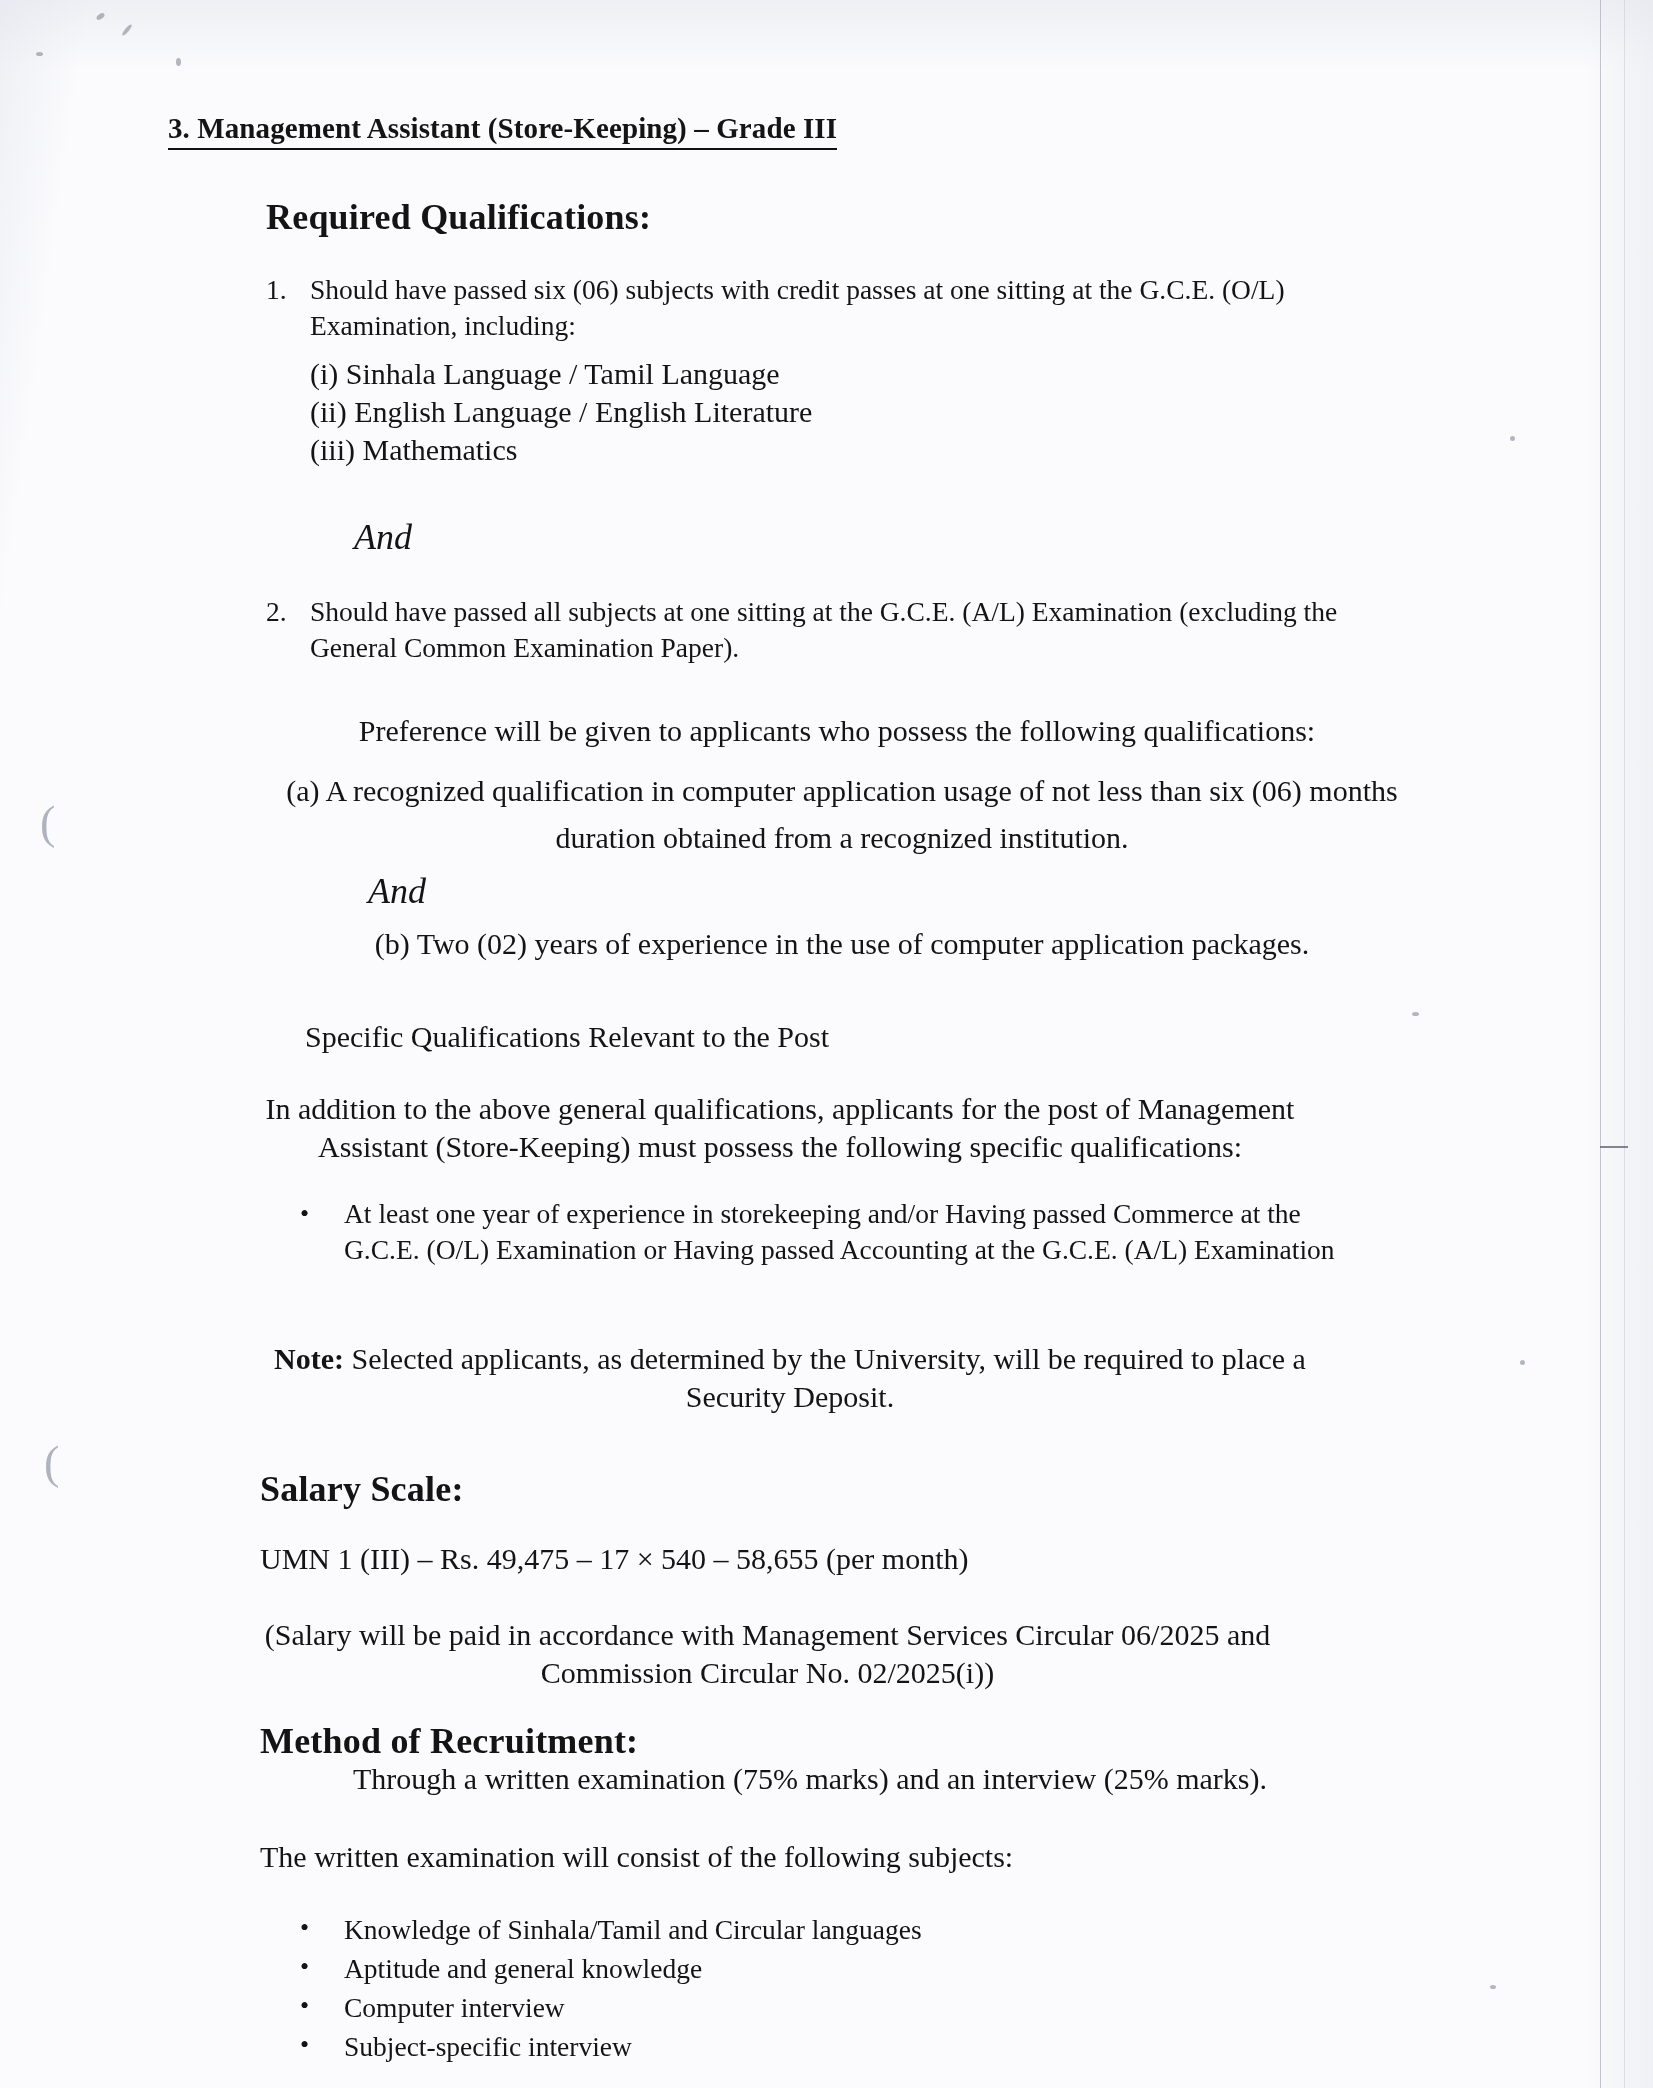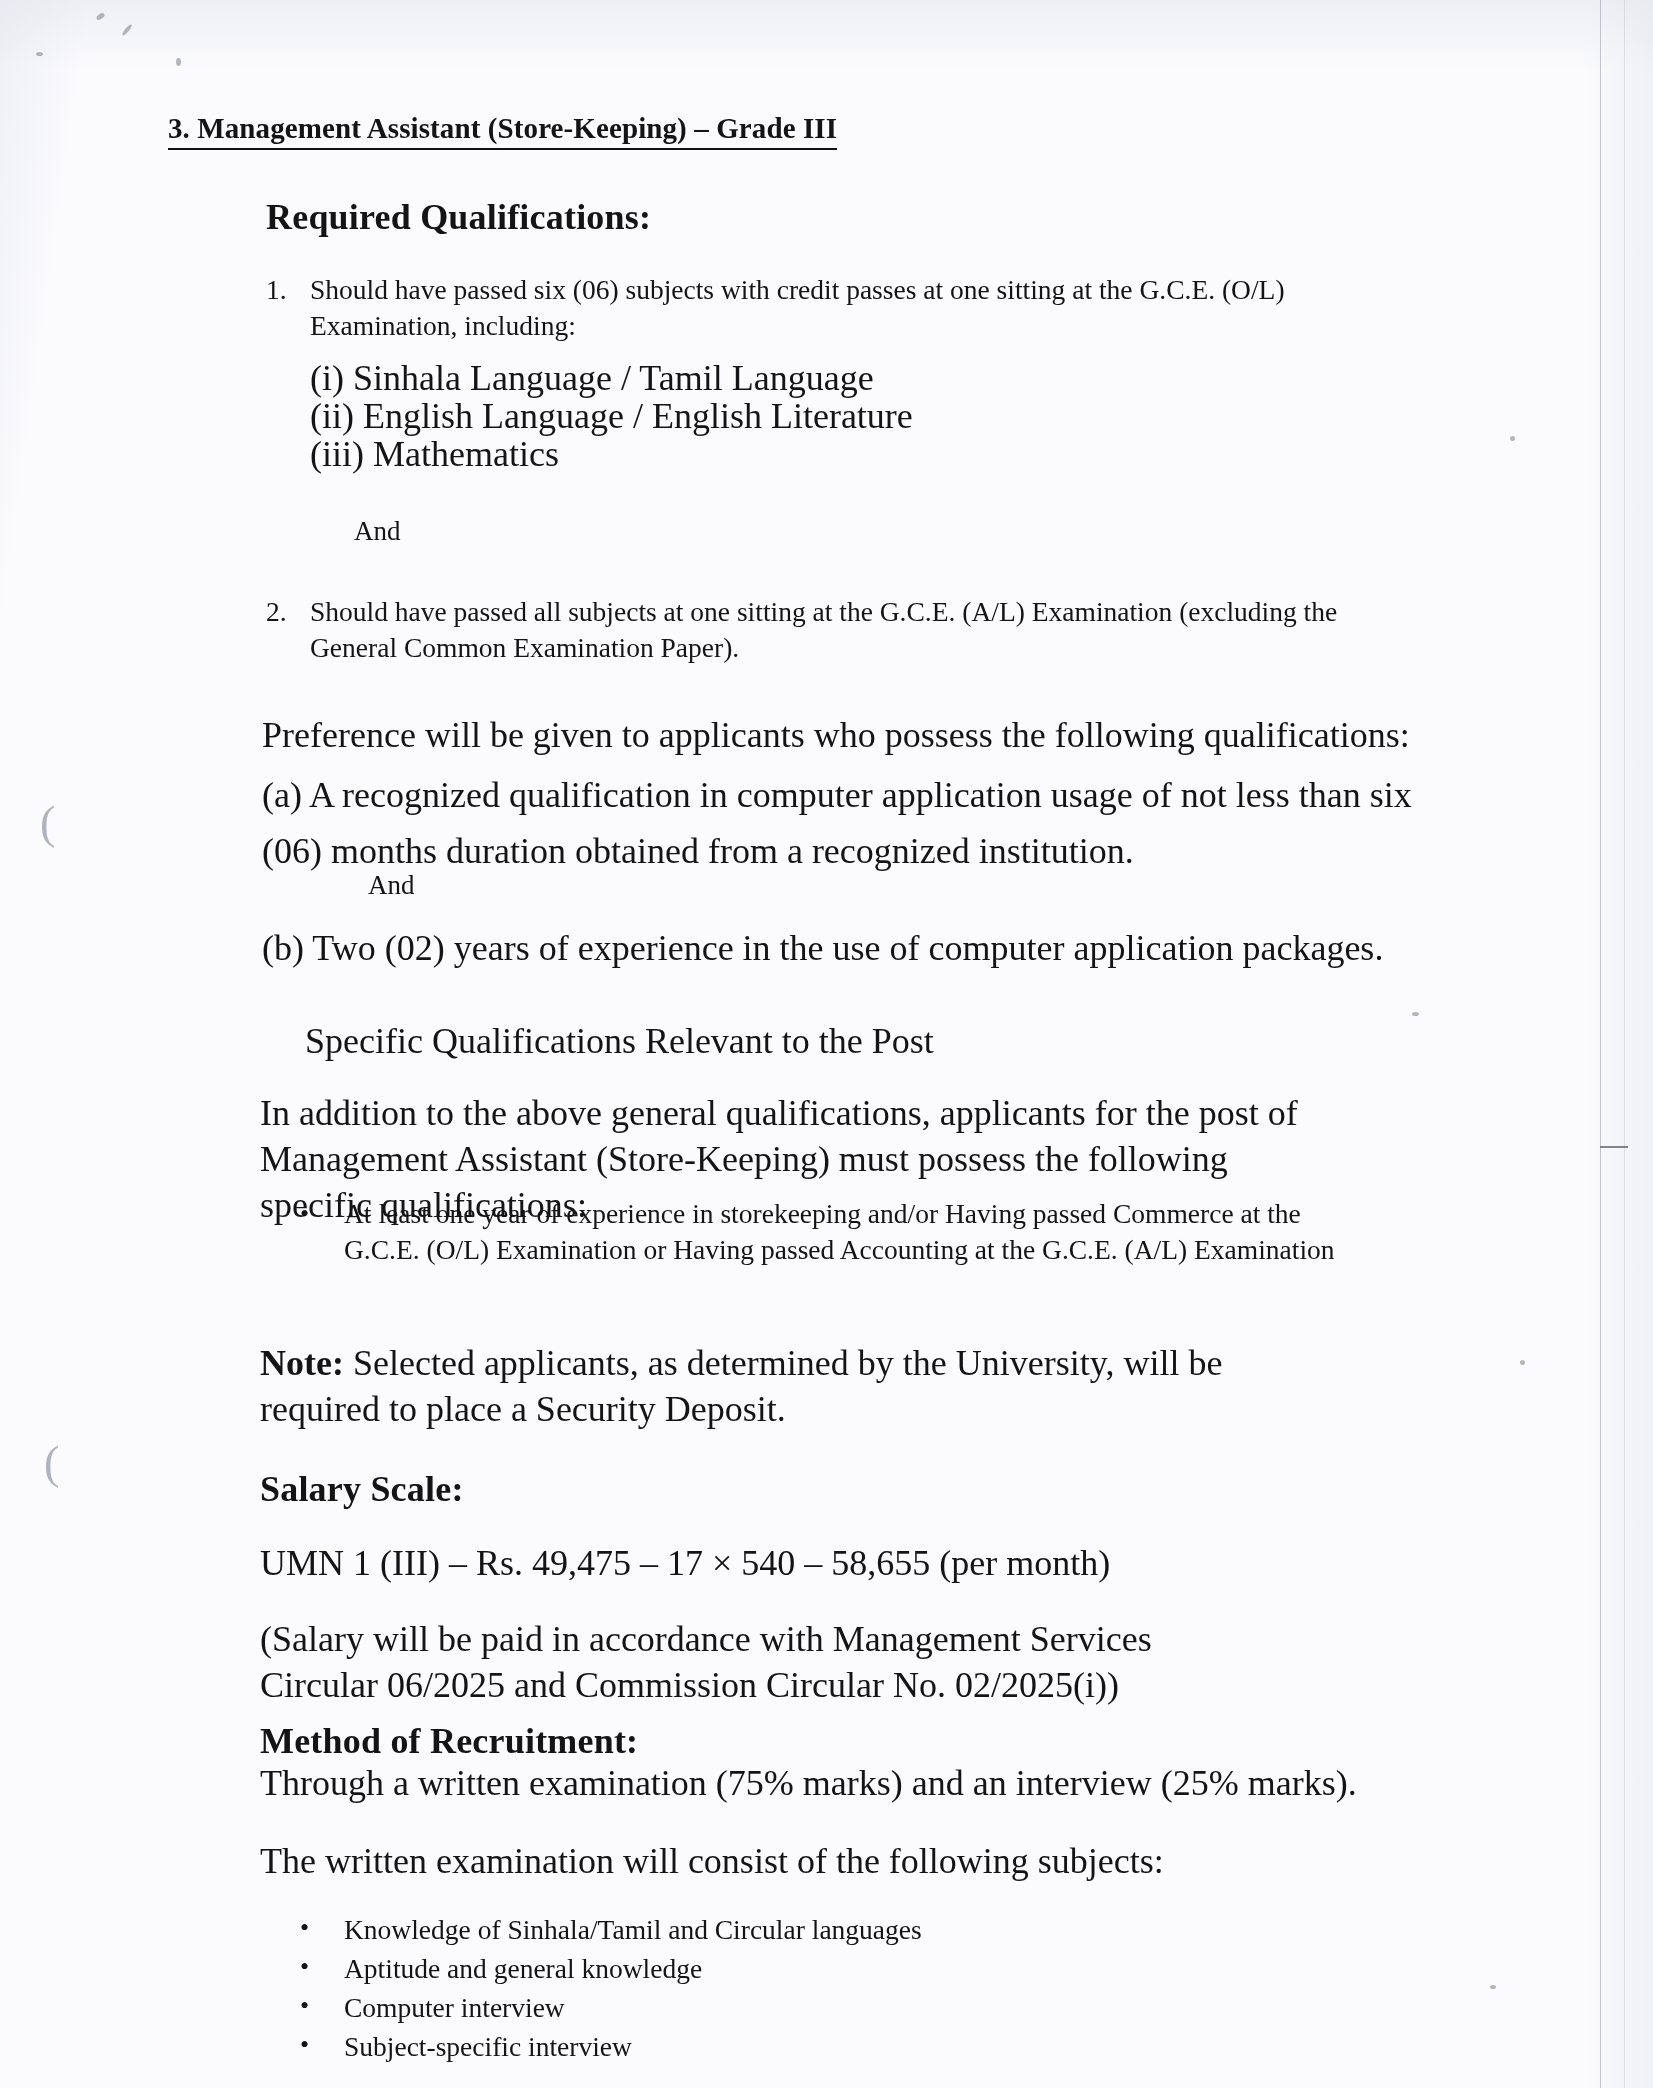--- a/index.html
+++ b/index.html
@@ -72,22 +72,23 @@
     padding-bottom: 3px;
     white-space: nowrap;
   }
   .block { position: absolute; }
   .h-sub {
     font-size: 36px;
     font-weight: bold;
     letter-spacing: 0.2px;
   }
   .p {
-    font-size: 36px;
+    font-size: 30px;
     line-height: 1.28;
+    text-align: center;
   }
   .num-item {
     position: absolute;
     display: flex;
     font-size: 27.5px;
     line-height: 1.3;
   }
   .num-item .marker {
     width: 44px;
     flex: 0 0 44px;
@@ -104,21 +105,22 @@
   }
   .bullet-row .dot {
     flex: 0 0 44px;
     font-size: 26px;
     line-height: 1.35;
   }
   .bullet-row .txt { flex: 1 1 auto; }
   b.inl { font-weight: bold; }
   .and-word {
     position: absolute;
-    font-size: 27px;
+    font-size: 36px;
+    font-style: italic;
   }
 </style>
 </head>
 <body>
 
 <div id="page">
 
   <div class="scan-tint"></div>
   <div class="edge-line right"></div>
   <div class="edge-line right2"></div>

